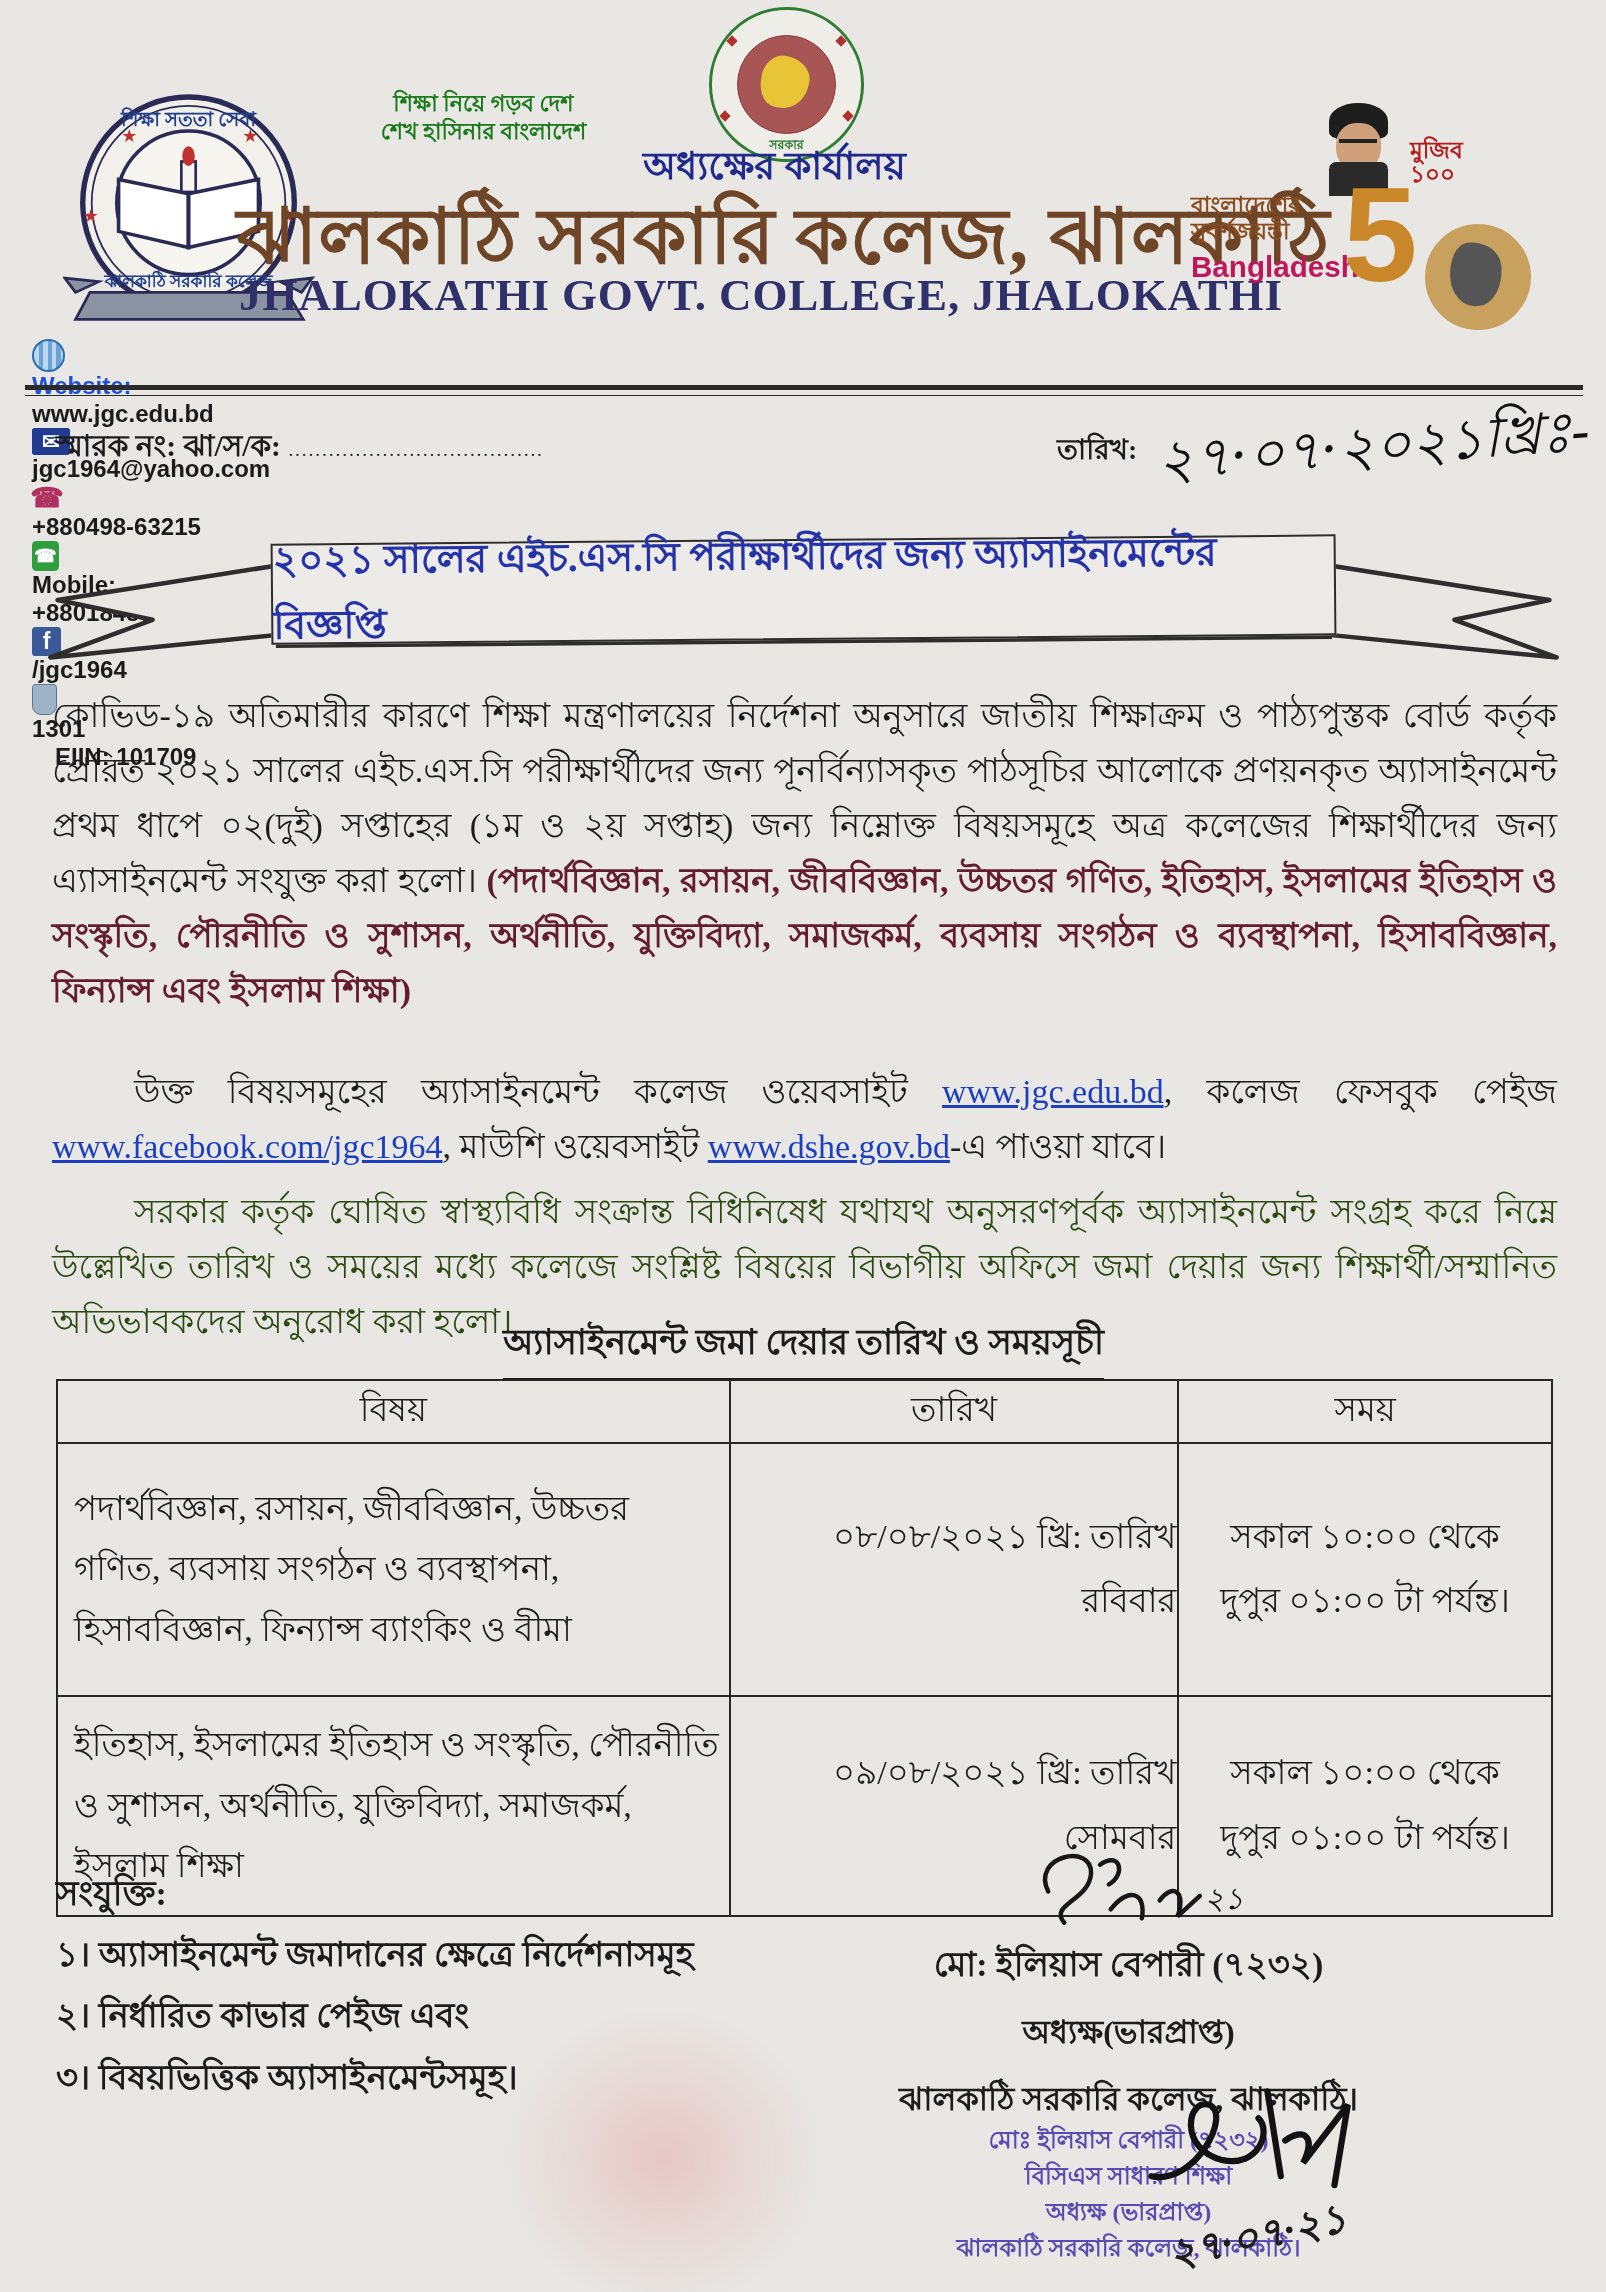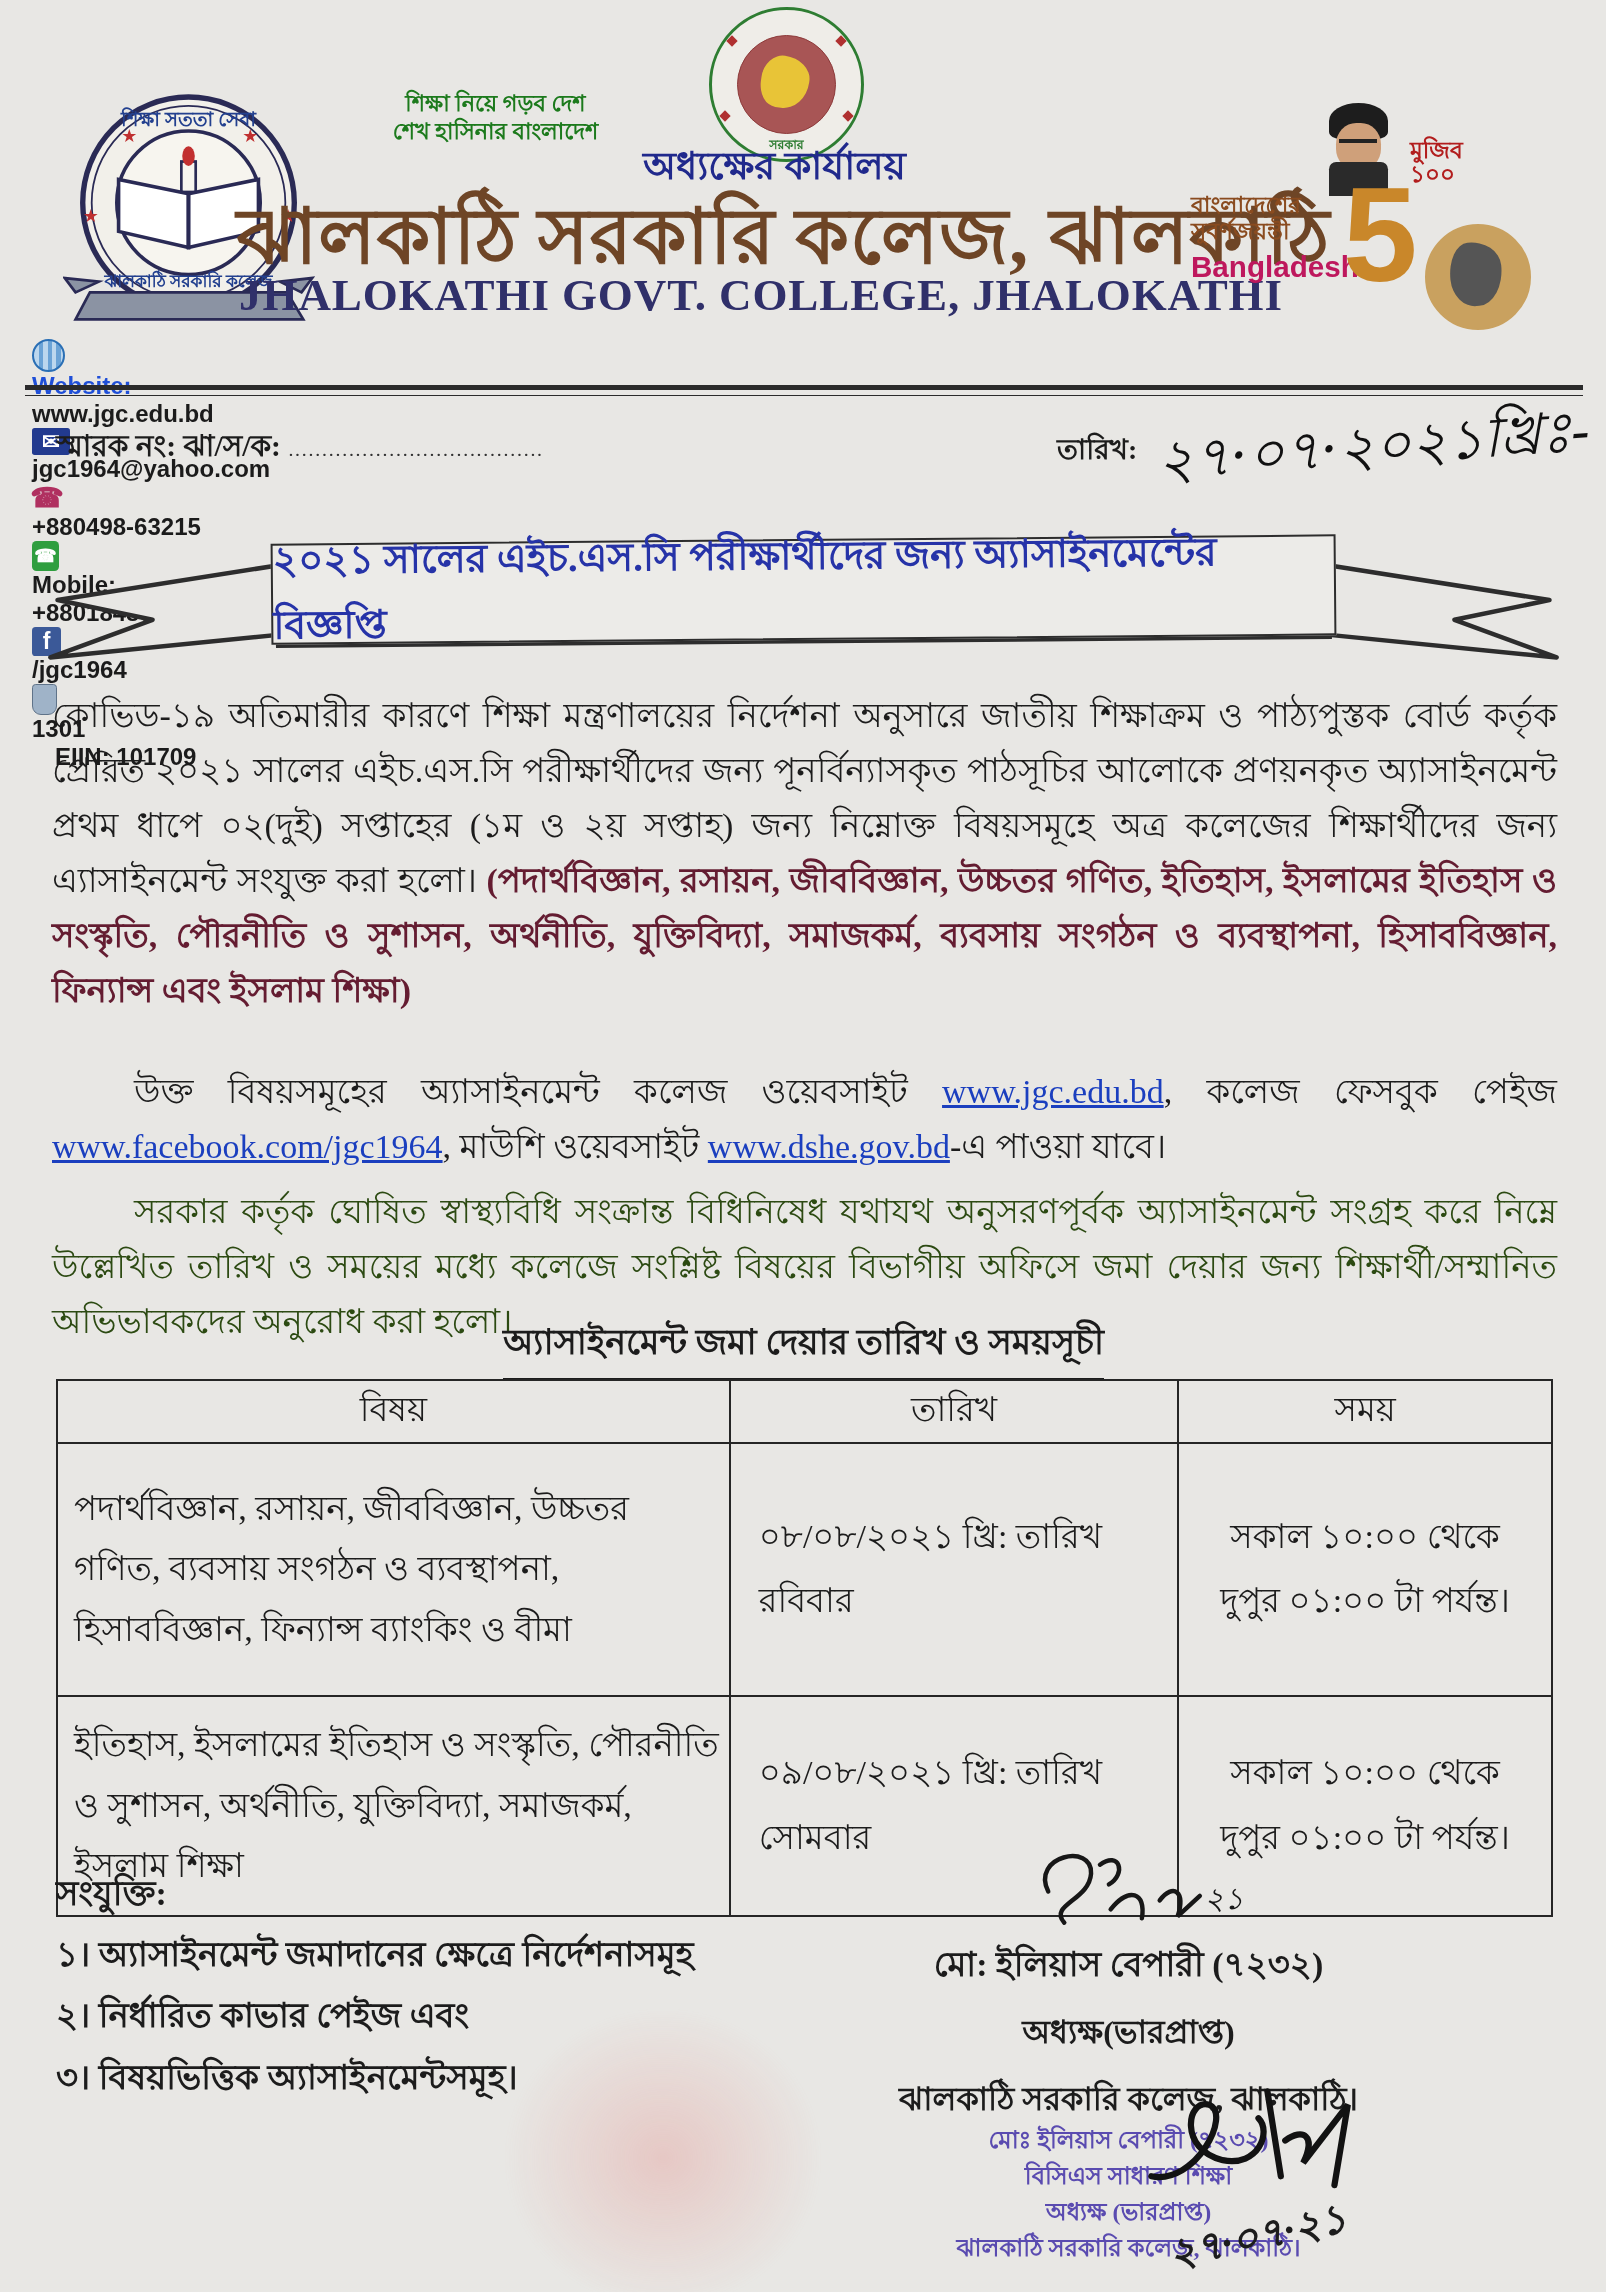--- a/index.html
+++ b/index.html
@@ -12,21 +12,21 @@
   .seal-inner{width:97px;height:97px;border-radius:50%;background:#a85555;border:1.8px solid #8d3b3b;
         position:relative;overflow:hidden;}
   .seal-map{position:absolute;left:23px;top:19.7px;width:48px;height:52px;background:#e8c437;
         border-radius:46% 62% 55% 40%/50% 45% 60% 50%;transform:rotate(8deg);}
   .seal-dot{position:absolute;width:8px;height:8px;background:#b03030;transform:rotate(45deg);}
   .seal-caption{position:absolute;bottom:3.6px;width:100%;text-align:center;font-size:12.5px;
         color:#2e7d32;font-weight:bold;}
 
   .college-logo{position:absolute;left:63px;top:79px;}
 
-  .slogan{position:absolute;left:352px;top:90px;width:287px;text-align:center;color:#1c7a1c;
+  .slogan{position:absolute;left:340px;top:90px;width:287px;text-align:center;color:#1c7a1c;
         font-weight:bold;font-size:22.4px;line-height:1.25;}
 
   .office{position:absolute;left:0;top:136px;width:1549px;text-align:center;color:#20298c;
         font-size:38px;font-weight:bold;}
   .college-bn{position:absolute;left:0;top:177px;width:1567px;text-align:center;color:#6e4526;
         font-size:77px;font-weight:bold;letter-spacing:0.9px;}
   .college-en{position:absolute;left:0;top:269px;width:1522px;text-align:center;color:#30306a;
         font-size:45px;font-weight:bold;letter-spacing:0.9px;}
 
   
@@ -96,21 +96,21 @@
   .para3{top:1184px;text-indent:82px;color:#2c4a12;}
 
   .sched-heading-wrap{position:absolute;left:0;top:1315px;width:1607px;text-align:center;}
   .sched-heading{display:inline-block;font-size:35px;font-weight:bold;border-bottom:3.6px double #1c1c1c;
         padding-bottom:3.6px;}
 
   table.sched{position:absolute;left:56px;top:1379px;width:1497px;border-collapse:collapse;}
   table.sched th,table.sched td{border:2.7px solid #262626;font-size:34px;}
   table.sched th{height:59px;font-weight:normal;}
   td.subj{width:45%;padding:14.3px 9px 14.3px 16px;line-height:1.78;text-align:left;vertical-align:middle;}
-  td.dt{width:30%;text-align:left;line-height:1.9;vertical-align:middle;padding-left:28px;}
+  td.dt{width:30%;text-align:right;line-height:1.9;vertical-align:middle;padding-left:28px;}
   td.tm{width:25%;text-align:center;line-height:1.9;vertical-align:middle;}
   tr.r1 td{height:222px;}
   tr.r2 td{height:190px;}
 
   .attach{position:absolute;left:56px;top:1863px;font-size:34px;font-weight:bold;line-height:1.8;}
   .attach .item{font-weight:bold;}
 
   
   .sig{position:absolute;left:860px;top:1838px;width:537px;text-align:center;}
   .sig-scribble{display:block;margin:0 auto -9px auto;}

